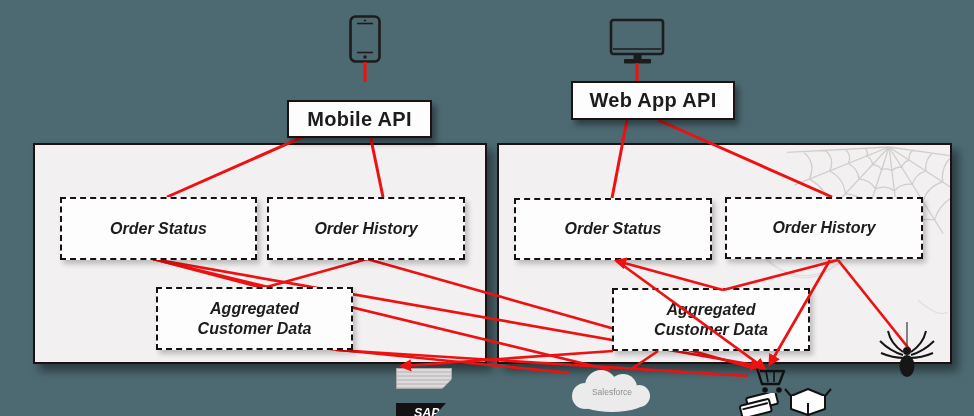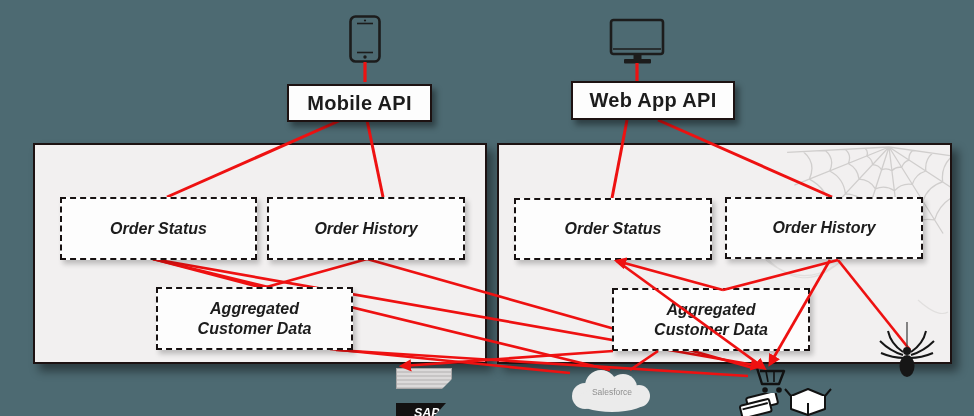--- a/index.html
+++ b/index.html
@@ -125,21 +125,21 @@
       <line x1="658" y1="120" x2="832" y2="197" stroke="#ee1111" stroke-width="3"></line>
       <line x1="153" y1="259" x2="263" y2="288" stroke="#ee1111" stroke-width="2.7"></line>
       <line x1="367" y1="259" x2="263" y2="288" stroke="#ee1111" stroke-width="2.7"></line>
       <line x1="153" y1="259" x2="610" y2="370" stroke="#ee1111" stroke-width="2.7"></line>
       <line x1="153" y1="259" x2="760" y2="366" stroke="#ee1111" stroke-width="2.7" marker-end="url(#arr-under)"></line>
       <line x1="367" y1="259" x2="753" y2="368" stroke="#ee1111" stroke-width="2.7"></line>
       <line x1="330" y1="349" x2="570" y2="373" stroke="#ee1111" stroke-width="2.7"></line>
       <line x1="336" y1="350" x2="748" y2="376" stroke="#ee1111" stroke-width="2.7"></line>
     </svg>
 
-  <div class="box solid" style="left:287px;top:84px;width:145px;height:38px;">
+  <div class="box solid" style="left:287px;top:100px;width:145px;height:38px;">
     <span>Mobile API</span>
   </div>
   <div class="box solid" style="left:571px;top:81px;width:164px;height:39px;">
     <span>Web App API</span>
   </div>
 
   <div class="box dashed" style="left:60px;top:197px;width:197px;height:63px;">
     <span>Order Status</span>
   </div>
   <div class="box dashed" style="left:267px;top:197px;width:198px;height:63px;">

